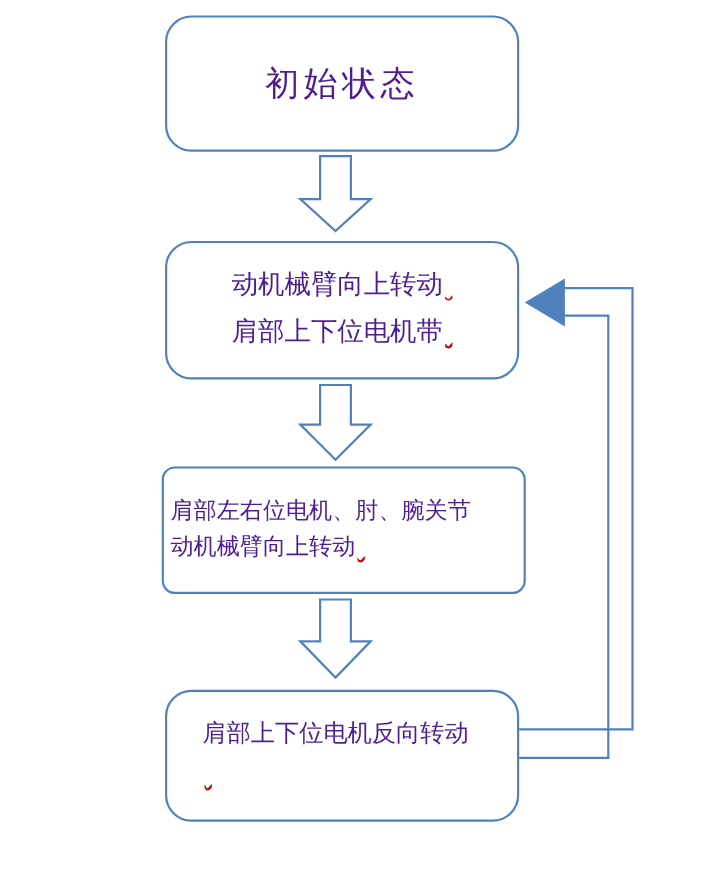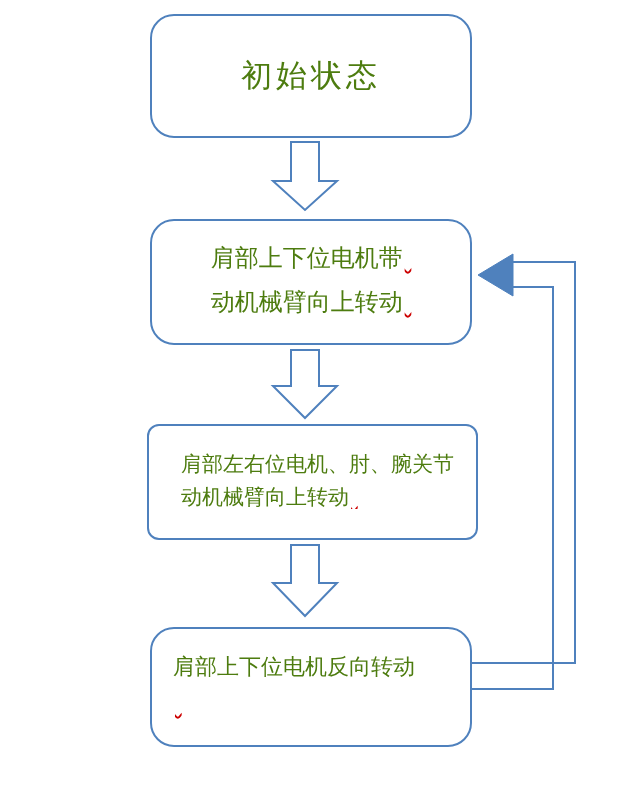--- a/index.html
+++ b/index.html
@@ -24,21 +24,21 @@
     z-index: 1;
   }
   .node {
     position: absolute;
     background: #ffffff;
     border: 2px solid #4f81bd;
     display: flex;
     flex-direction: column;
     justify-content: center;
     z-index: 2;
-    color: #4d7c0f;
+    color: #4c1d95;
   }
   .node .line { white-space: nowrap; }
   .node-start {
     left: 150px; top: 14px;
     width: 322px; height: 124px;
     border-radius: 24px;
     font-size: 31px;
     letter-spacing: 4px;
     text-align: center;
   }
@@ -50,30 +50,30 @@
     line-height: 39px;
     text-align: center;
   }
   .node-step2 {
     left: 147px; top: 424px;
     width: 331px; height: 116px;
     border-radius: 12px;
     font-size: 21px;
     line-height: 33px;
     text-align: left;
-    padding-left: 32px;
+    padding-left: 6px;
   }
   .node-step3 {
     left: 150px; top: 627px;
     width: 322px; height: 120px;
     border-radius: 24px;
     font-size: 22px;
     line-height: 37px;
     text-align: left;
-    padding-left: 21px;
+    padding-left: 32px;
   }
   .squiggle {
     text-decoration: underline wavy #cc0000 2px;
     text-decoration-skip-ink: none;
     margin-left: 2px;
     font-size: 12px;
   }
 </style>
 </head>
 <body>
@@ -96,24 +96,24 @@
   </svg>
 
   <div class="node node-start">
     <div class="line">
       <span>初始状态</span>
     </div>
   </div>
 
   <div class="node node-step1">
     <div class="line">
-      <span>肩部上下位电机带</span><span class="squiggle">&nbsp;&nbsp;</span>
+      <span>动机械臂向上转动</span><span class="squiggle">&nbsp;&nbsp;</span>
     </div>
     <div class="line">
-      <span>动机械臂向上转动</span><span class="squiggle">&nbsp;&nbsp;</span>
+      <span>肩部上下位电机带</span><span class="squiggle">&nbsp;&nbsp;</span>
     </div>
   </div>
 
   <div class="node node-step2">
     <div class="line">
       <span>肩部左右位电机、肘、腕关节</span>
     </div>
     <div class="line">
       <span>动机械臂向上转动</span><span class="squiggle">&nbsp;&nbsp;</span>
     </div>

